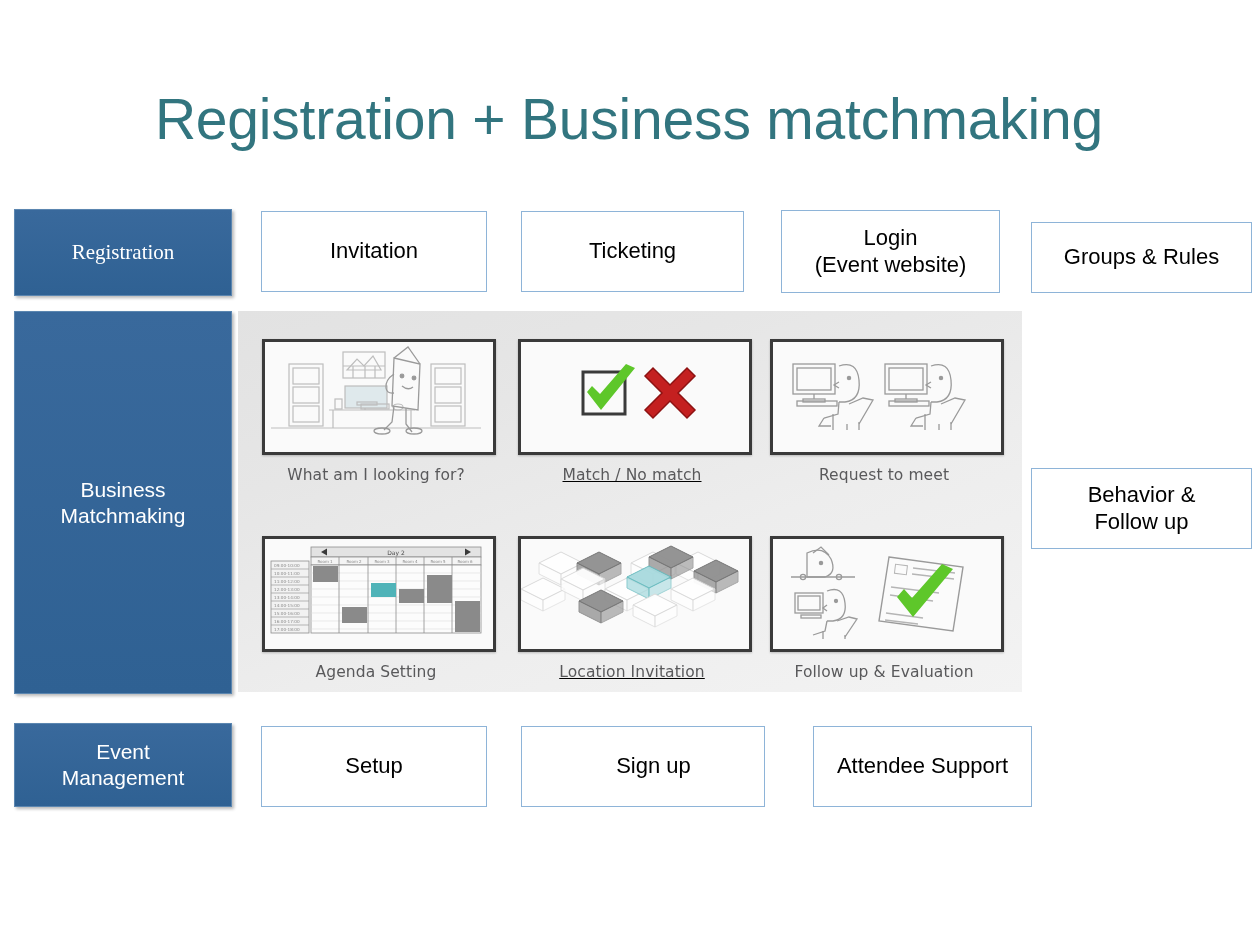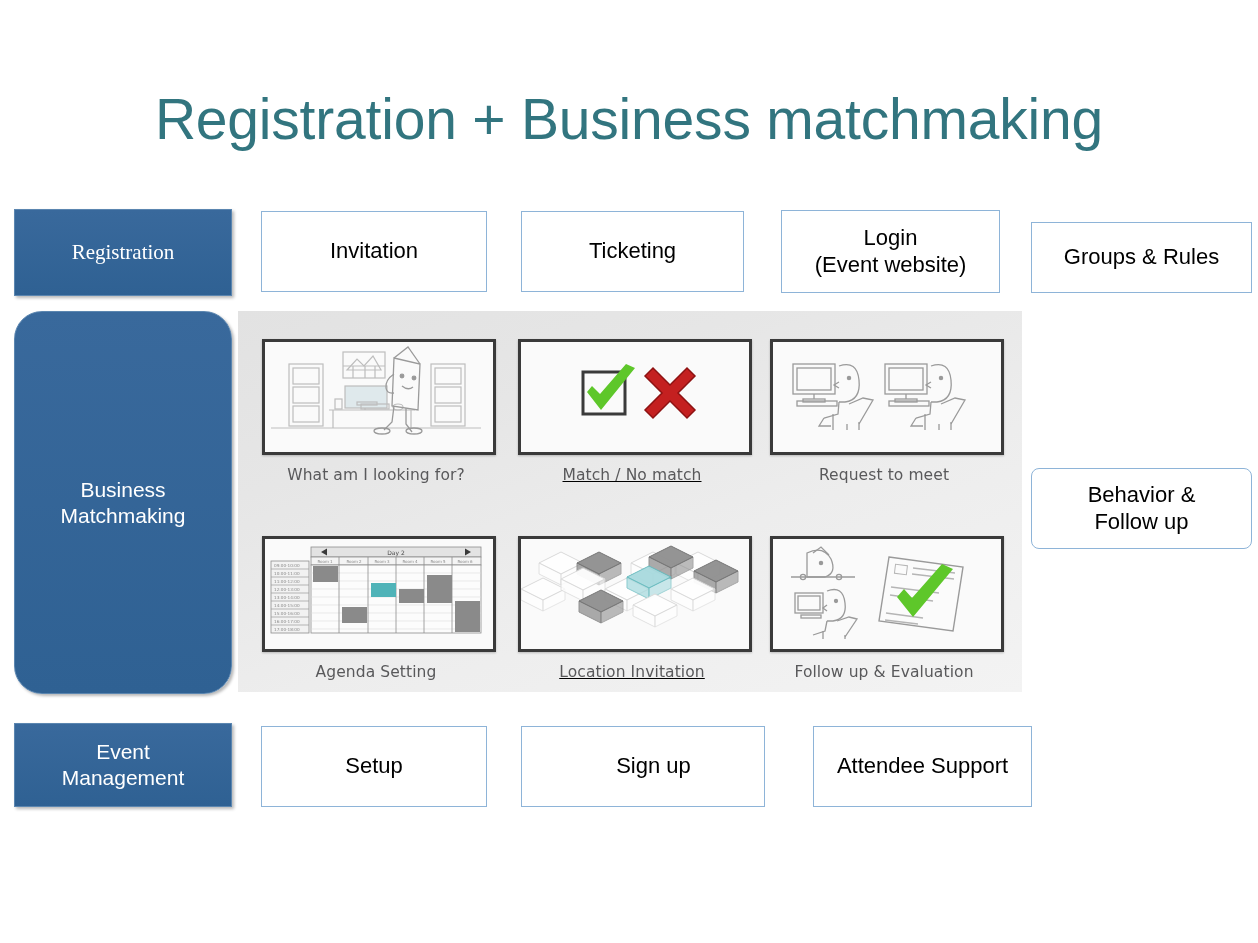--- a/index.html
+++ b/index.html
@@ -94,21 +94,21 @@
     <div>
       <div>Login</div>
       <div>(Event website)</div>
     </div>
   </div>
 
   <div class="cell" style="left:1031px;top:222px;width:219px;height:69px;">
     <span>Groups &amp; Rules</span>
   </div>
 
-  <div class="rowhead" style="left:14px;top:311px;width:216px;height:381px;border-radius:28px;">
+  <div class="rowhead" style="left:14px;top:311px;width:216px;height:381px;">
     <div>
       <div>Business</div>
       <div>Matchmaking</div>
     </div>
   </div>
 
   <div class="panel">
 
     <div class="thumb r1 c1">
       <div class="frame">
@@ -375,21 +375,21 @@
             </g>
             <path d="M124 58 l16 20 l40 -48 l-11 -5 l-30 34 l-8 -9 z" fill="#5ec72a"></path>
           </g>
         </svg>
       </div>
       <div class="cap">Follow up &amp; Evaluation</div>
     </div>
 
   </div>
 
-  <div class="cell" style="left:1031px;top:468px;width:219px;height:79px;border-radius:8px;">
+  <div class="cell" style="left:1031px;top:468px;width:219px;height:79px;">
     <div>
       <div>Behavior &amp;</div>
       <div>Follow up</div>
     </div>
   </div>
 
   <div class="rowhead" style="left:14px;top:723px;width:216px;height:82px;">
     <div>
       <div>Event</div>
       <div>Management</div>

